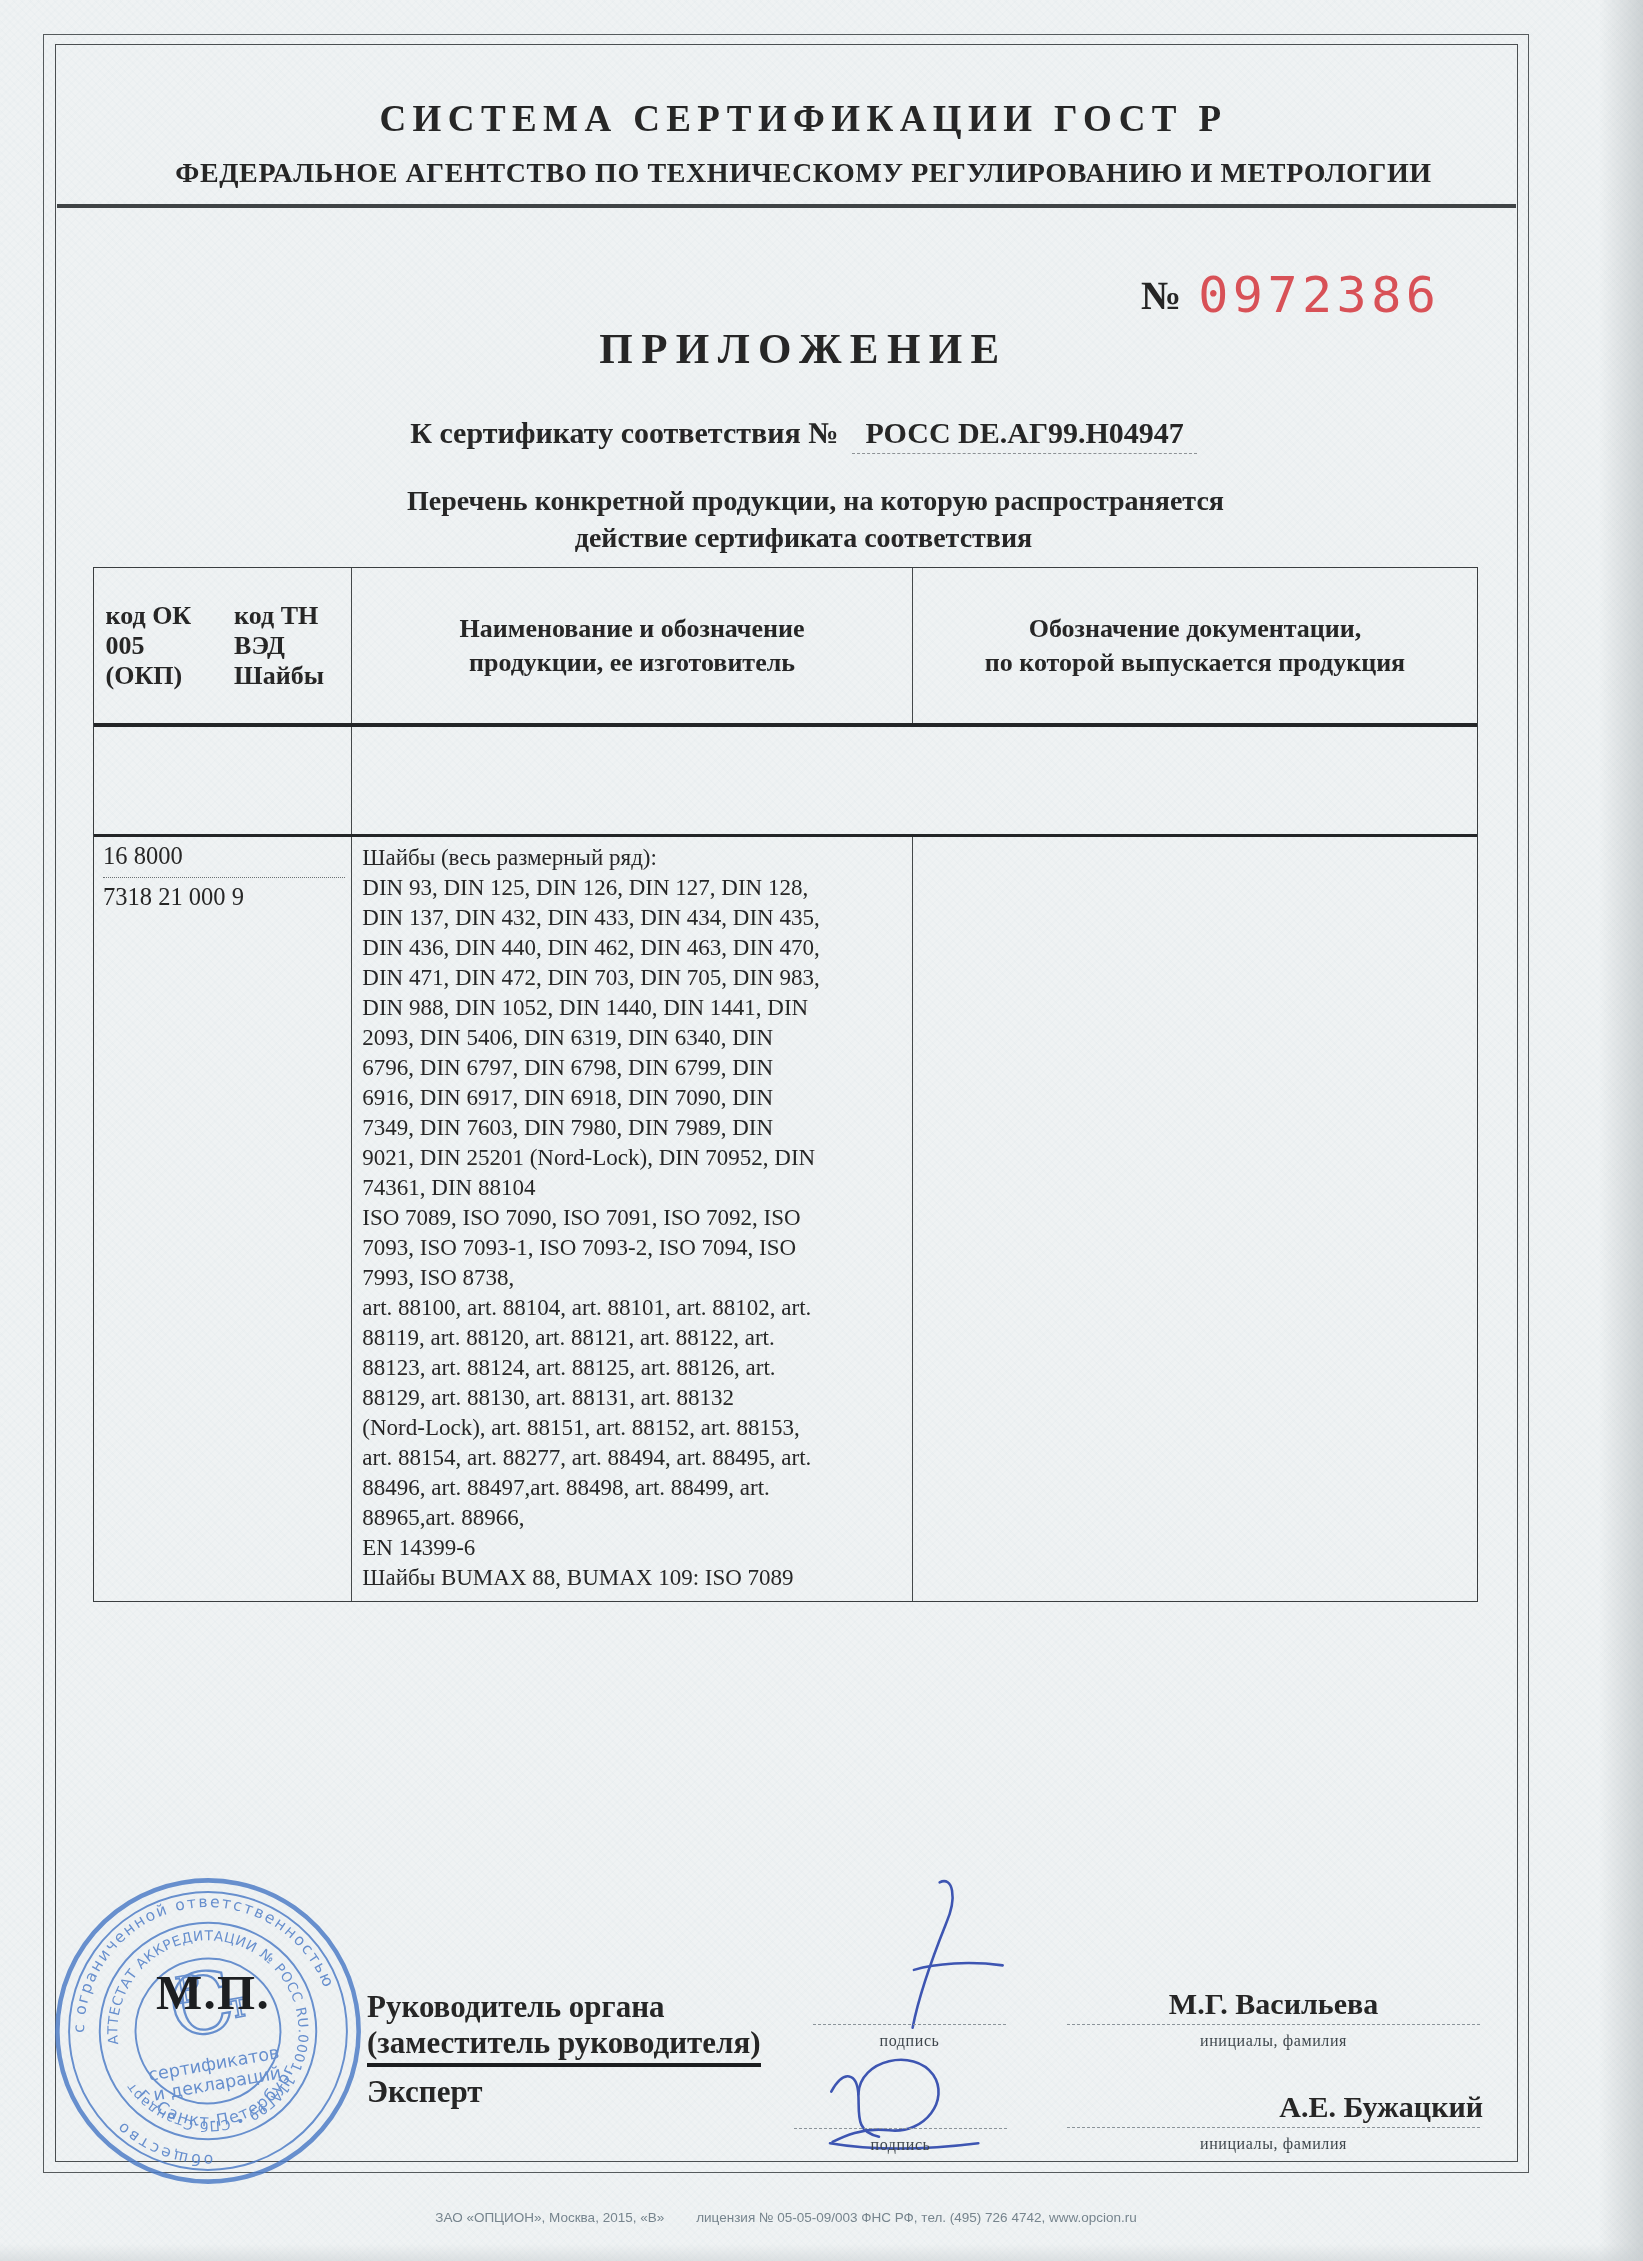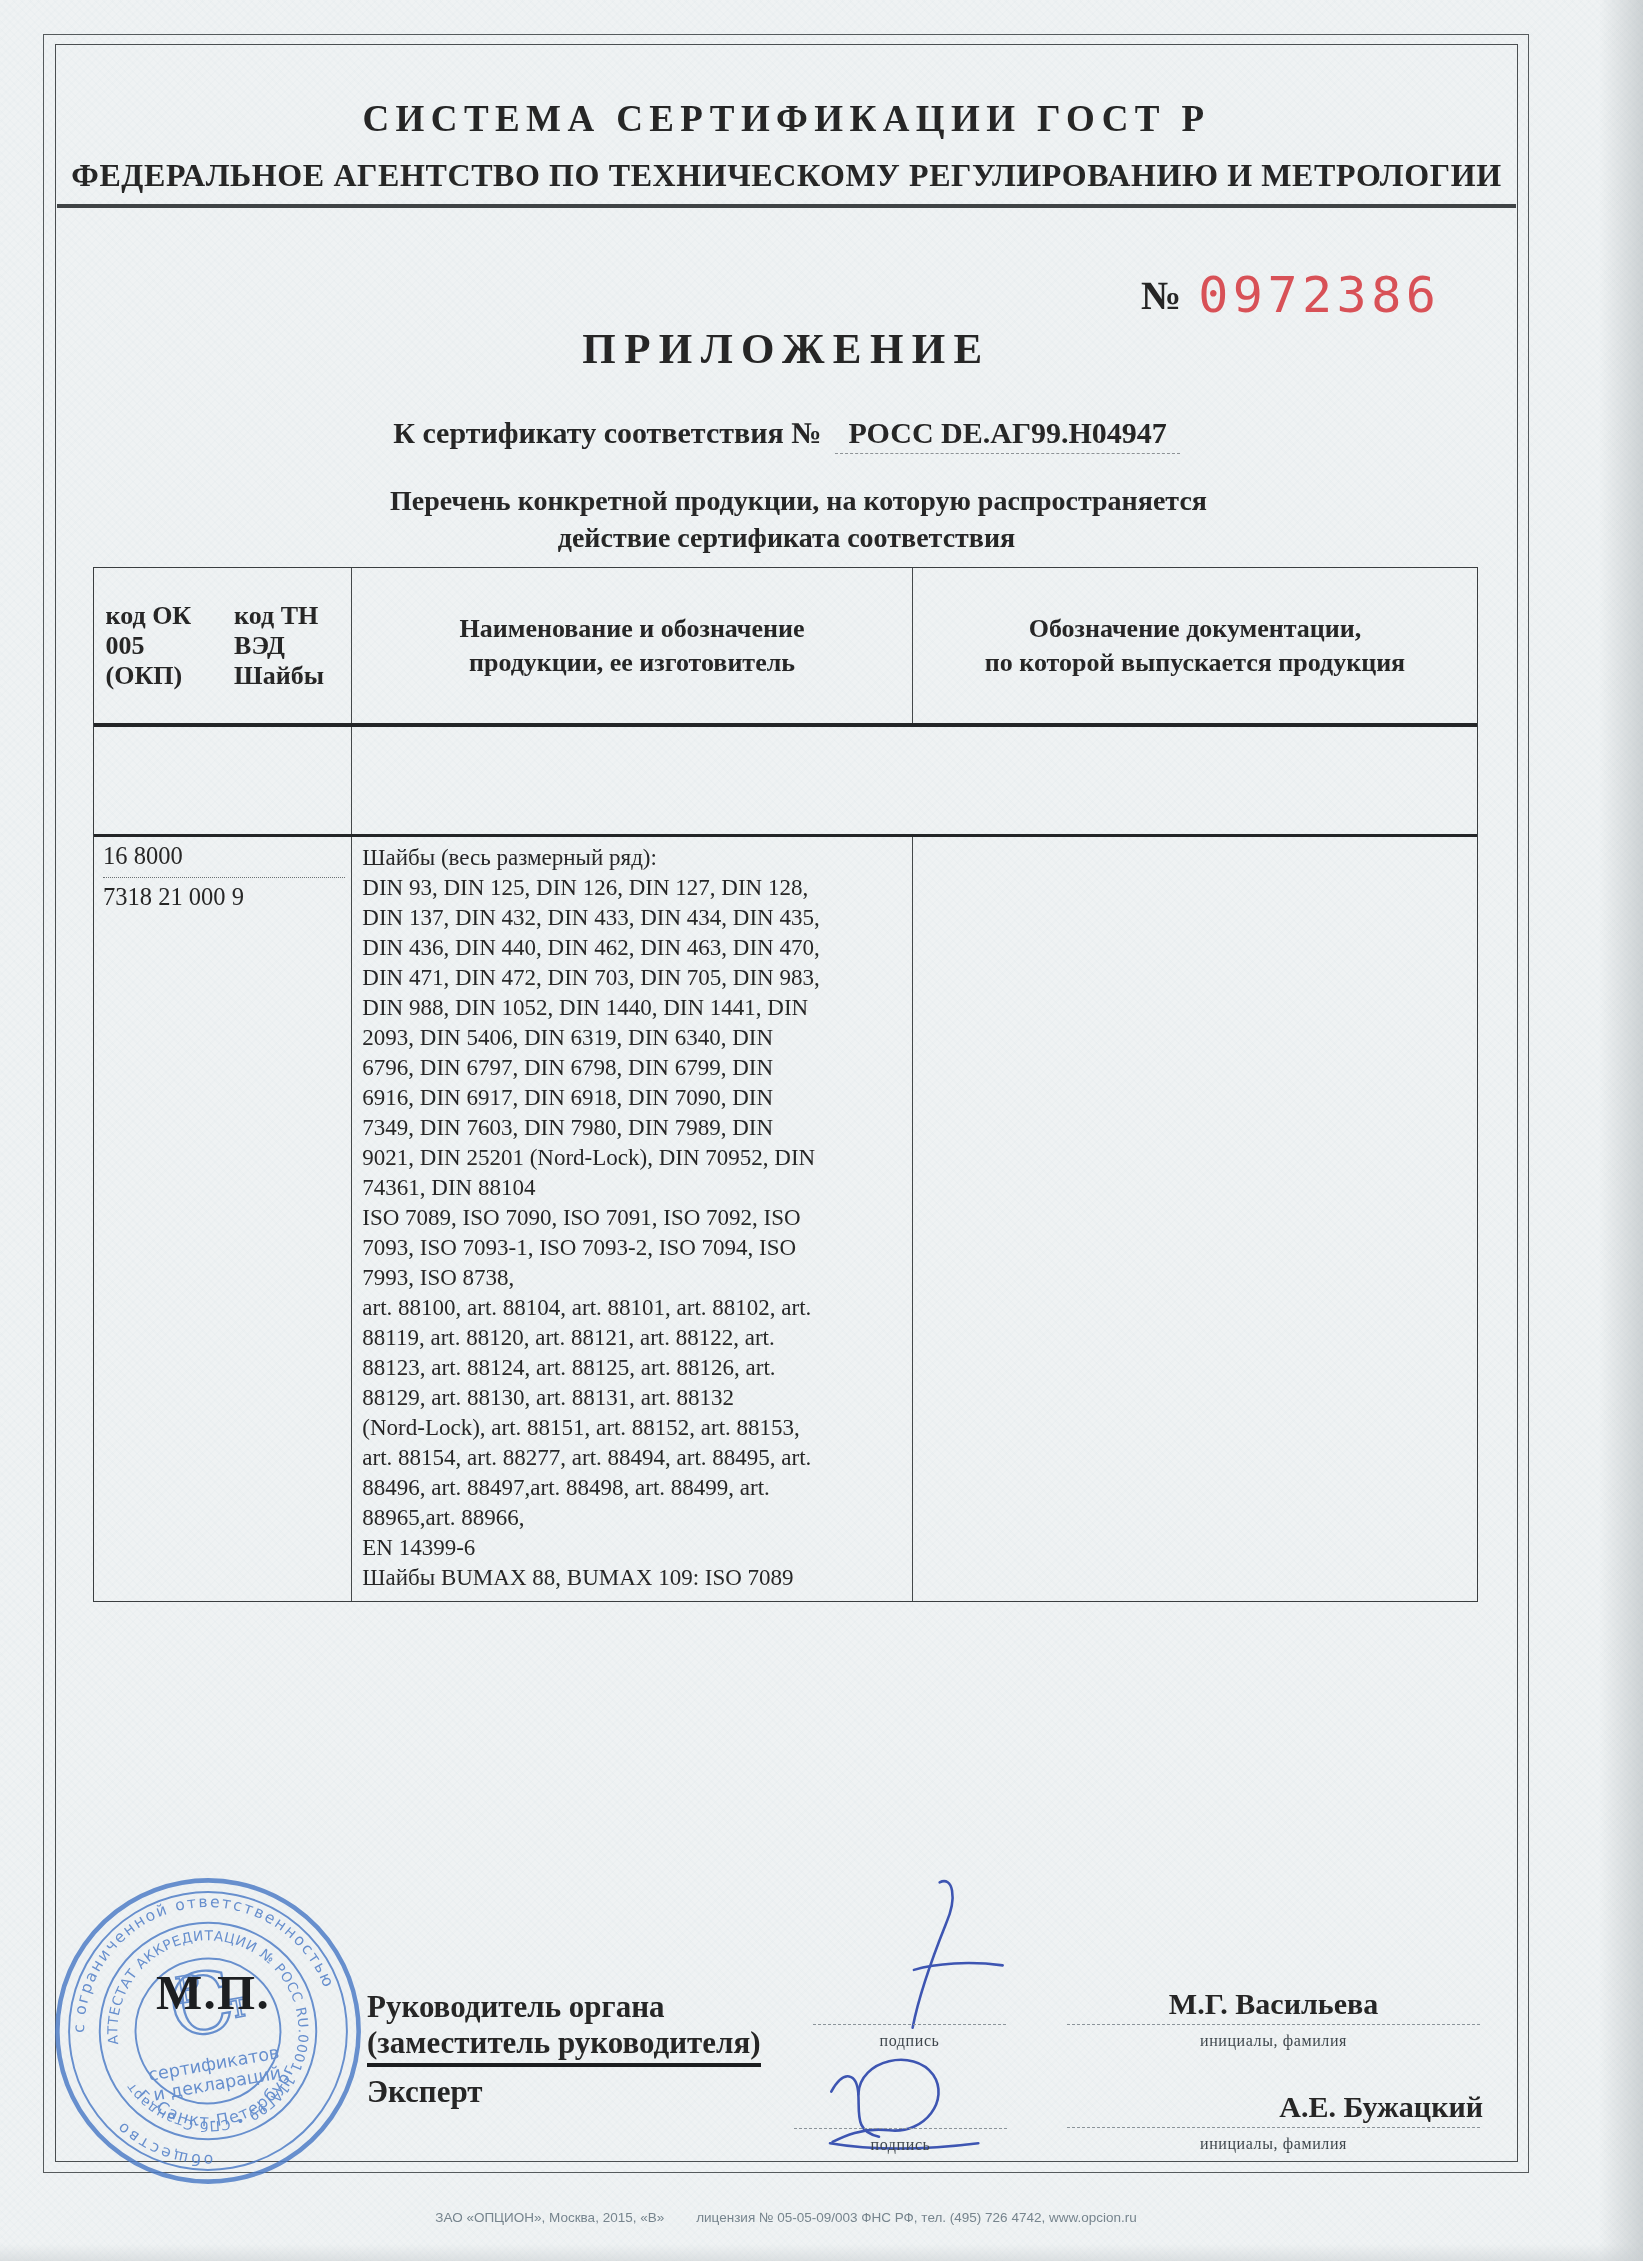--- a/index.html
+++ b/index.html
@@ -17,24 +17,24 @@
     background:linear-gradient(to left, rgba(140,148,152,.35), rgba(140,148,152,0)); }
   .scan-bottom { position:absolute; left:0; bottom:0; width:100%; height:17px;
     background:linear-gradient(to top, rgba(200,205,208,.5), rgba(200,205,208,0)); }
 
   .frame-outer { position:absolute; left:43px; top:34px; width:1486px; height:2139px;
     border:1.9px solid #555a5c; box-sizing:border-box; }
   .frame-inner { position:absolute; left:55px; top:44px; width:1463px; height:2118px;
     border:1.9px solid #4a4e50; box-sizing:border-box; }
 
   .abs { position:absolute; }
-  .centered { left:55px; width:1463px; text-align:center; }
+  .centered { left:72px; width:1463px; text-align:center; }
 
   .hdr1 { top:97px; font-size:37px; font-weight:700; letter-spacing:6.4px; }
-  .hdr2 { top:157px; font-size:32px; font-weight:700; letter-spacing:0.6px; }
+  .hdr2 { top:157px; font-size:28px; font-weight:700; letter-spacing:0.6px; }
   .header-rule { left:57px; top:204px; width:1459px; height:3.9px; background:#3f4345; }
 
   .doc-number { top:266px; left:1141px; display:flex; align-items:flex-start; gap:17px; }
   .doc-number .no { font-size:40px; font-weight:600; padding-top:6.4px; }
   .doc-number .val { font-family:"DejaVu Sans Mono",monospace; font-size:50px; font-weight:500;
     letter-spacing:4.5px; color:#d85157; }
 
   .page-title { top:324px; font-size:43px; font-weight:700; letter-spacing:8.4px; }
 
   .cert-line { top:416px; font-size:30px; font-weight:600; }

